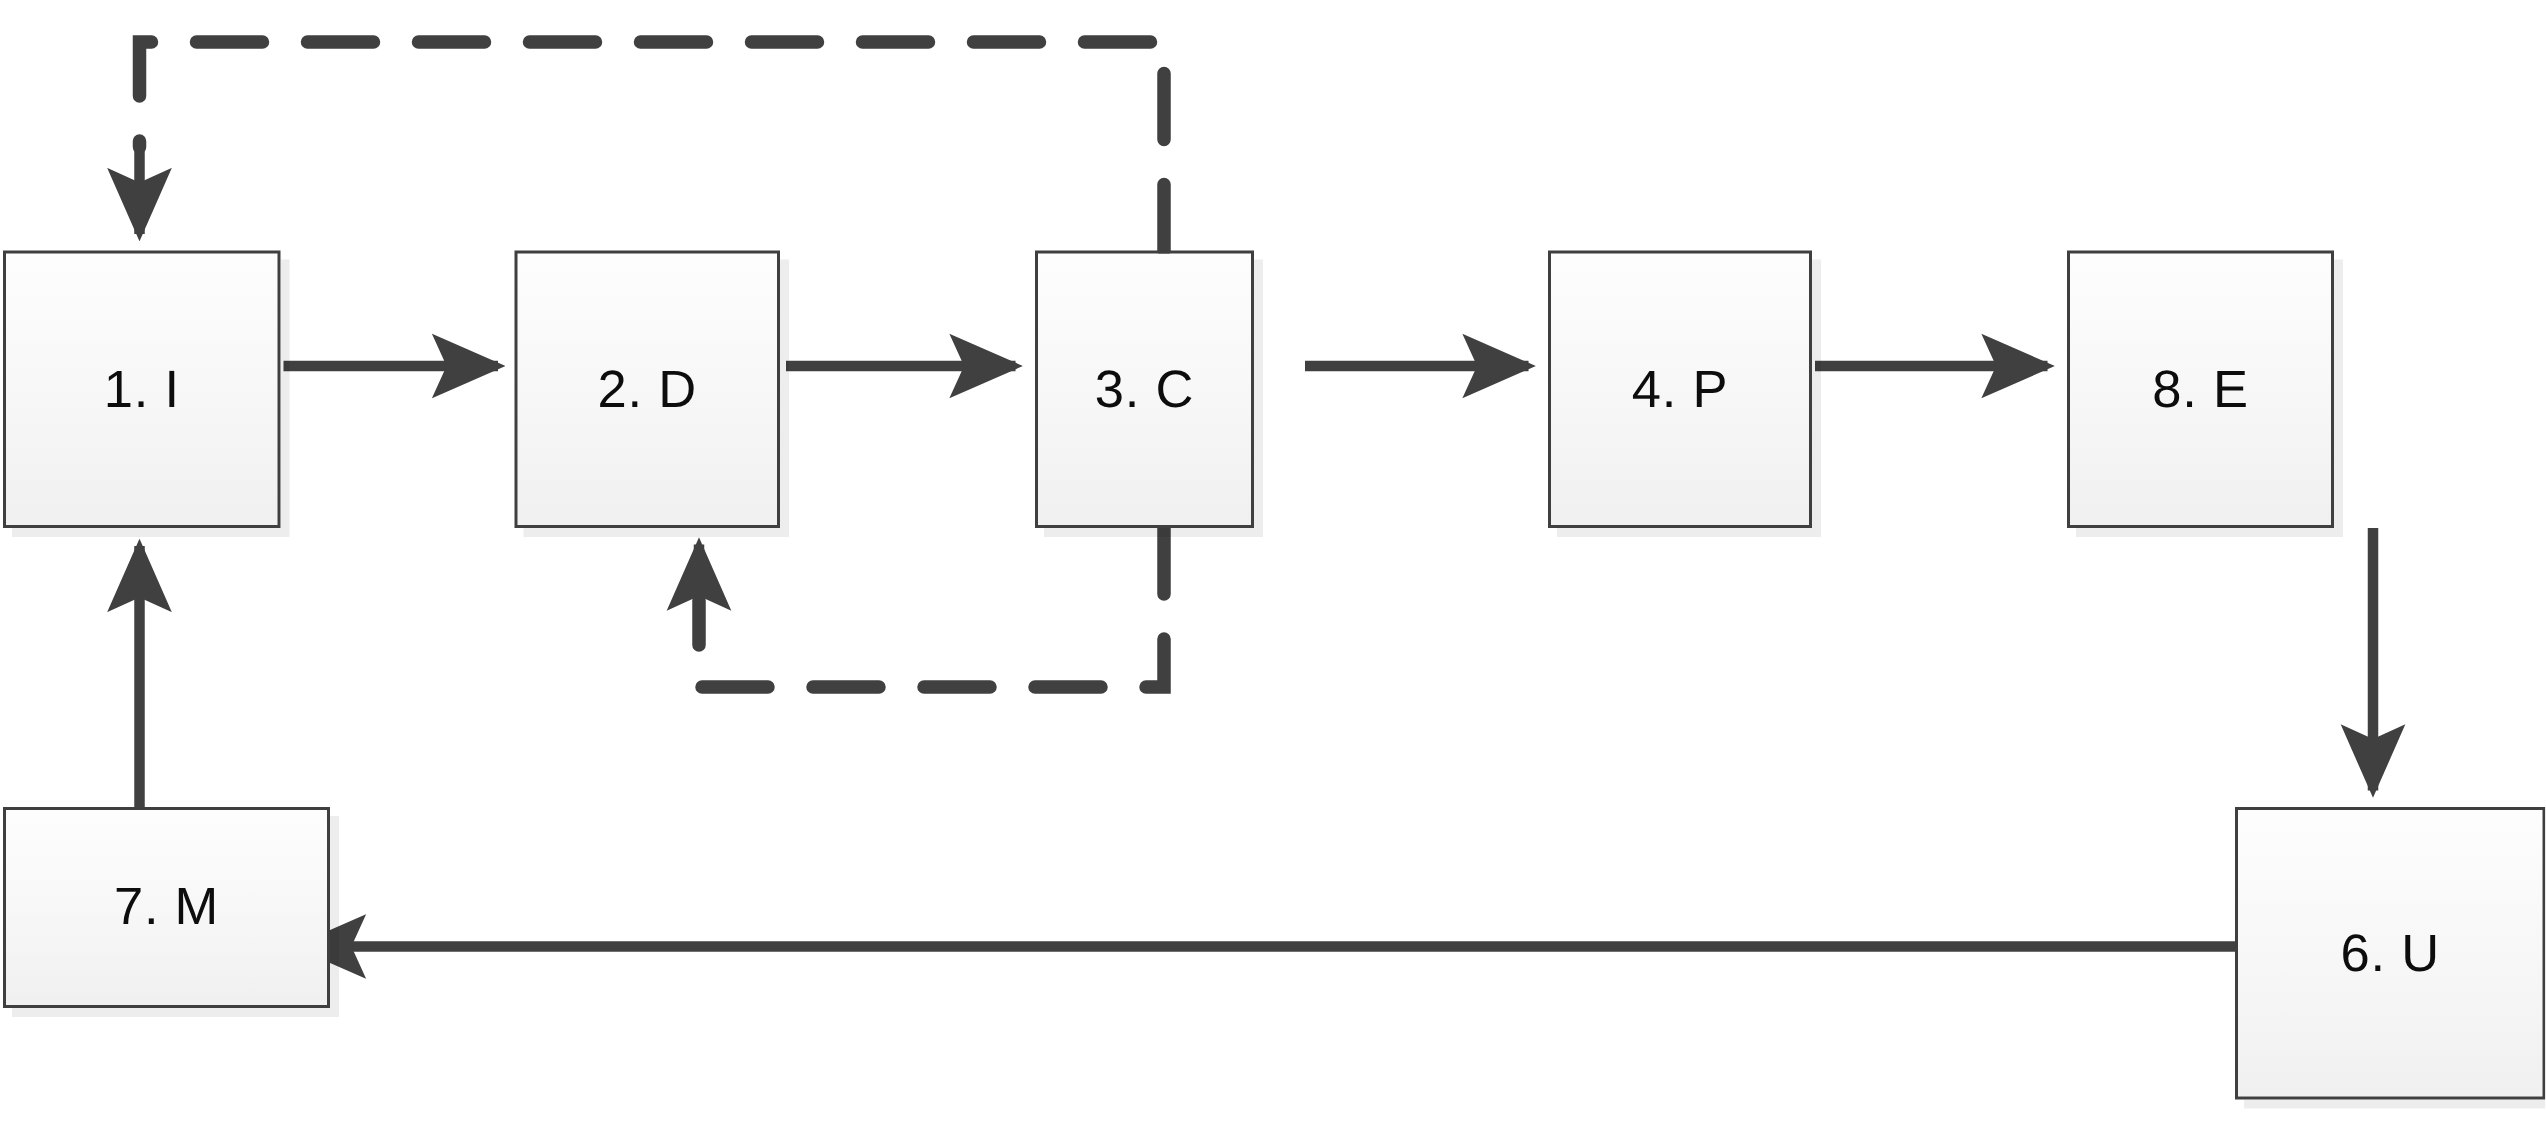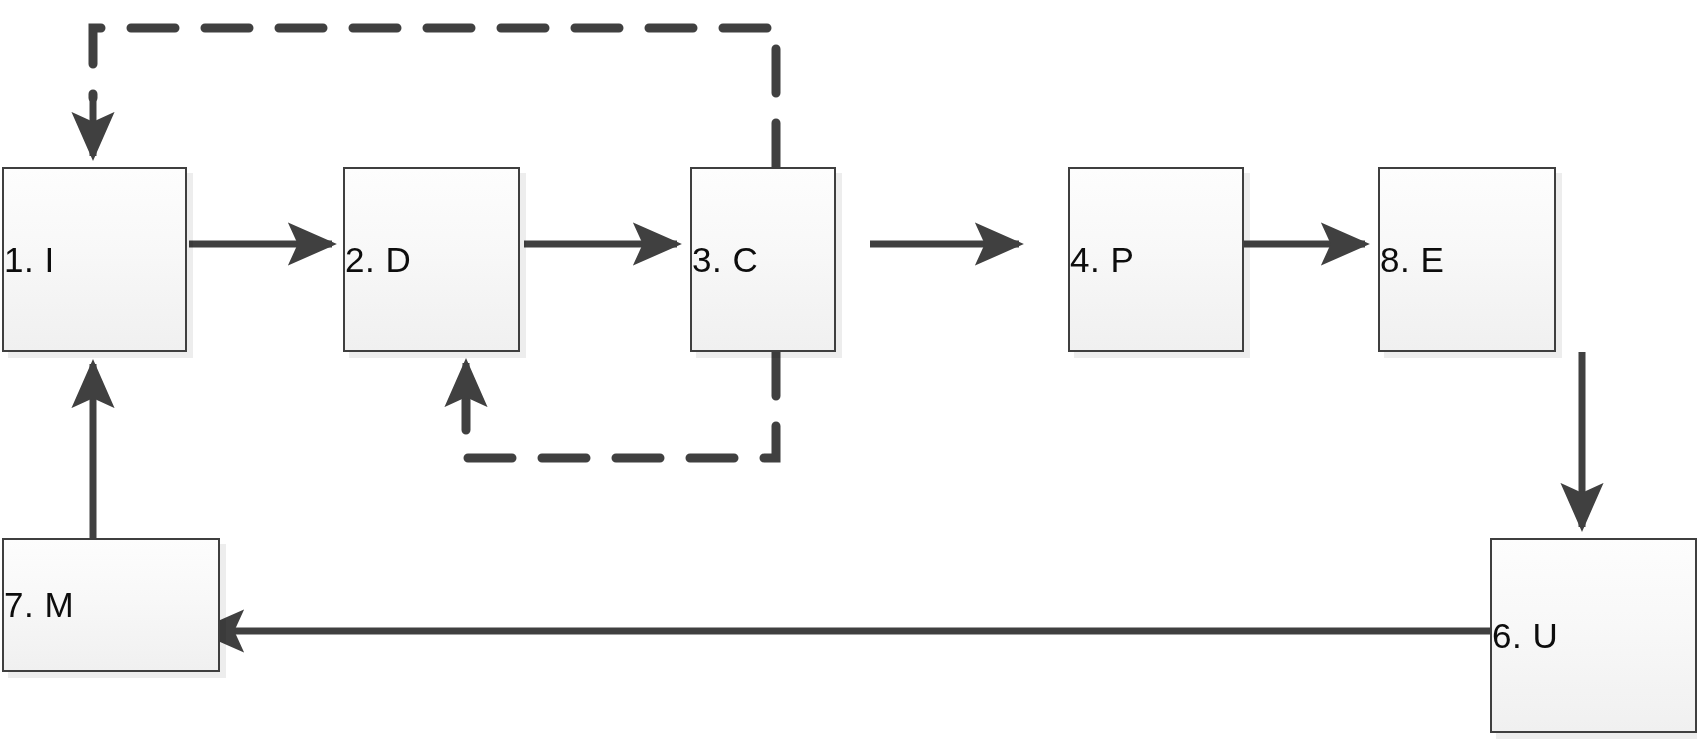--- a/index.html
+++ b/index.html
@@ -26,20 +26,21 @@
     pointer-events: none;
   }
   .node {
     position: absolute;
     box-sizing: border-box;
     border: 2px solid #3f3f3f;
     background: linear-gradient(to bottom, #fdfdfd 0%, #f8f8f8 45%, #f0f0f0 100%);
     box-shadow: 6px 6px 0 0 rgba(0,0,0,0.07);
     display: flex;
     align-items: center;
+    justify-content: center;
     z-index: 2;
   }
   .node-label {
     font-size: 35px;
     color: #0d0d0d;
     font-family: "Liberation Sans", sans-serif;
     letter-spacing: 0.5px;
     white-space: nowrap;
   }
 </style>
@@ -84,21 +85,21 @@
   </div>
 
   <div class="node" style="left:343px; top:167px; width:177px; height:185px;">
     <span class="node-label">2. D</span>
   </div>
 
   <div class="node" style="left:690px; top:167px; width:146px; height:185px;">
     <span class="node-label">3. C</span>
   </div>
 
-  <div class="node" style="left:1032px; top:167px; width:176px; height:185px;margin-left:36px;">
+  <div class="node" style="left:1032px; top:167px; width:176px; height:185px;">
     <span class="node-label">4. P</span>
   </div>
 
   <div class="node" style="left:1378px; top:167px; width:178px; height:185px;">
     <span class="node-label">8. E</span>
   </div>
 
   <div class="node" style="left:1490px; top:538px; width:207px; height:195px;">
     <span class="node-label">6. U</span>
   </div>

